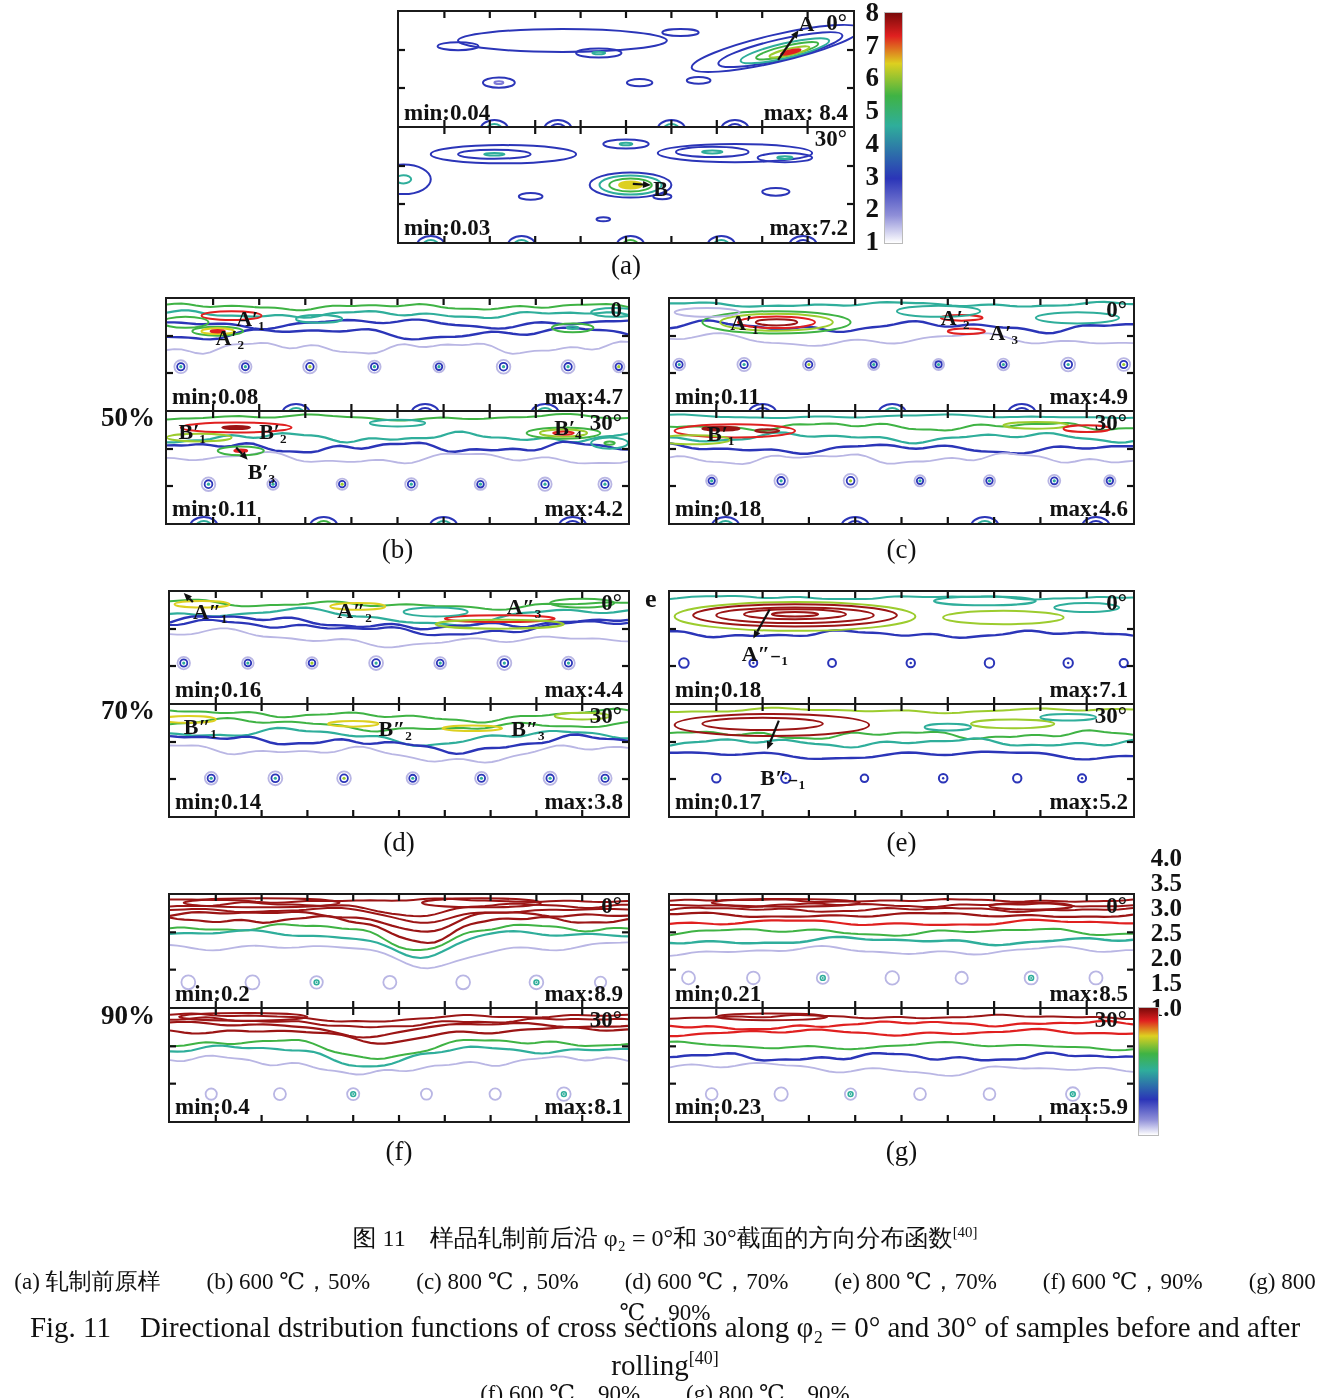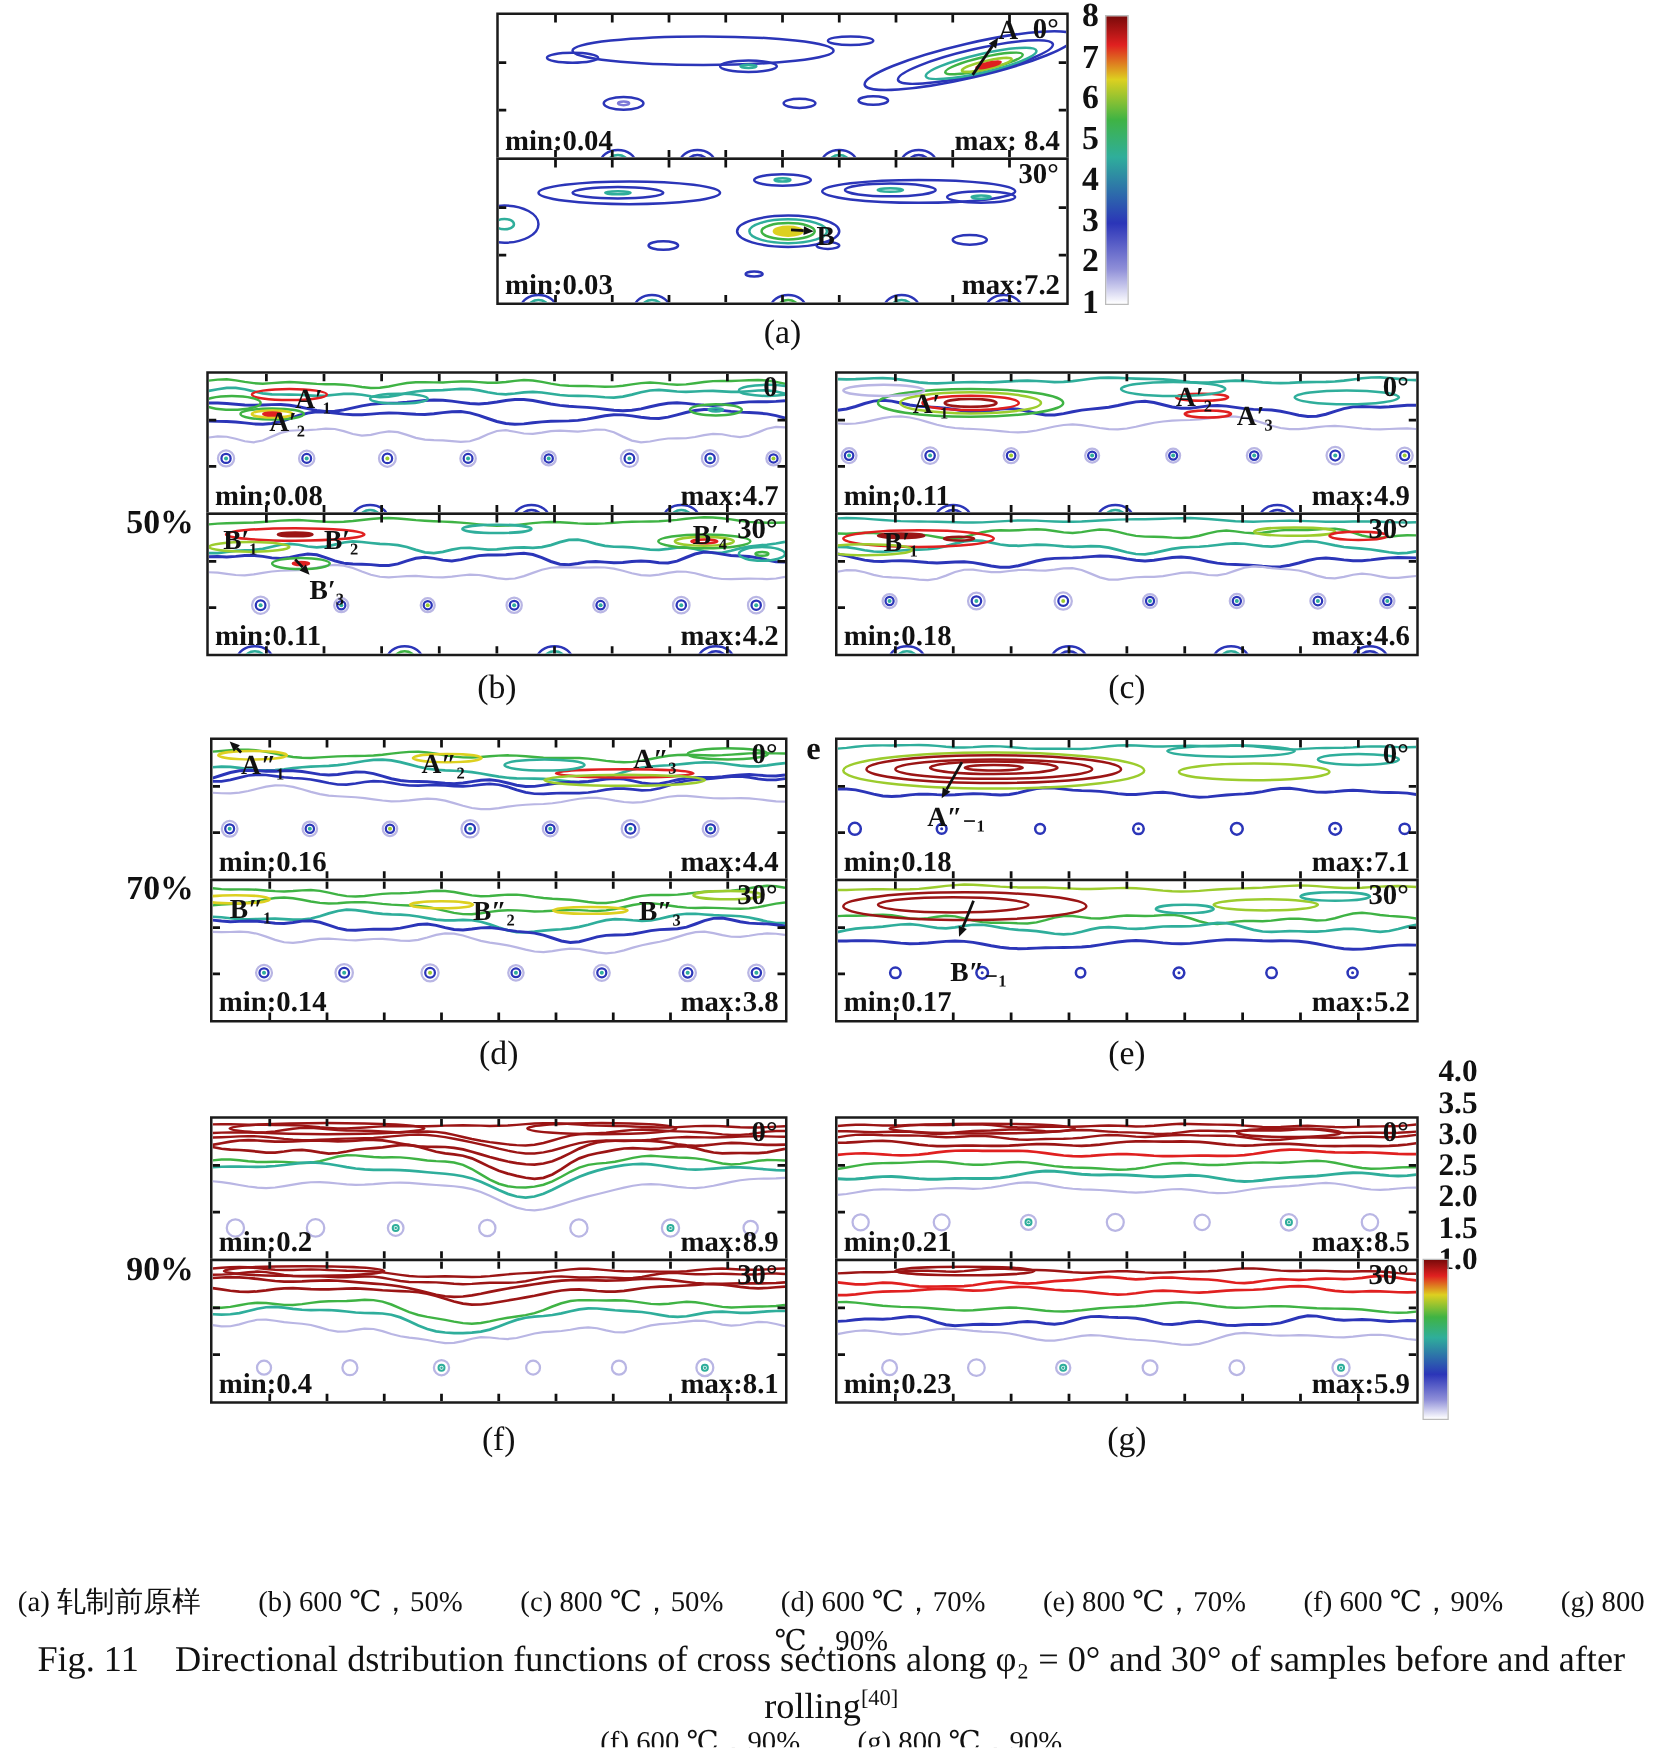--- a/index.html
+++ b/index.html
@@ -983,17 +983,18 @@
         <span>3.5</span>
         <span>3.0</span>
         <span>2.5</span>
         <span>2.0</span>
         <span>1.5</span>
         <span>1.0</span>
       </div>
     <div class="cbar-bar" style="background: linear-gradient(rgb(122, 10, 10) 0%, rgb(224, 32, 32) 10%, rgb(221, 208, 32) 22%, rgb(63, 179, 68) 36%, rgb(47, 174, 155) 49%, rgb(43, 53, 184) 72%, rgb(143, 143, 216) 88%, rgb(255, 255, 255) 100%);"></div>
   </div>
 
+  <div class="cap" id="cap-zh-title"><span>图 11　样品轧制前后沿 φ₂ = 0°和 30°截面的方向分布函数</span><sup>[40]</sup></div>
   <div class="cap" id="cap-zh-items">(a) 轧制前原样　　(b) 600 ℃，50%　　(c) 800 ℃，50%　　(d) 600 ℃，70%　　(e) 800 ℃，70%　　(f) 600 ℃，90%　　(g) 800 ℃，90%</div>
   <div class="cap" id="cap-en-title"><span>Fig. 11　Directional dstribution functions of cross sections along φ₂ = 0° and 30° of samples before and after rolling</span><sup>[40]</sup></div>
   <div class="cap" id="cap-en-items2">(f) 600 ℃，90%　　(g) 800 ℃，90%</div>
 
 </div>
 
 </body></html>

